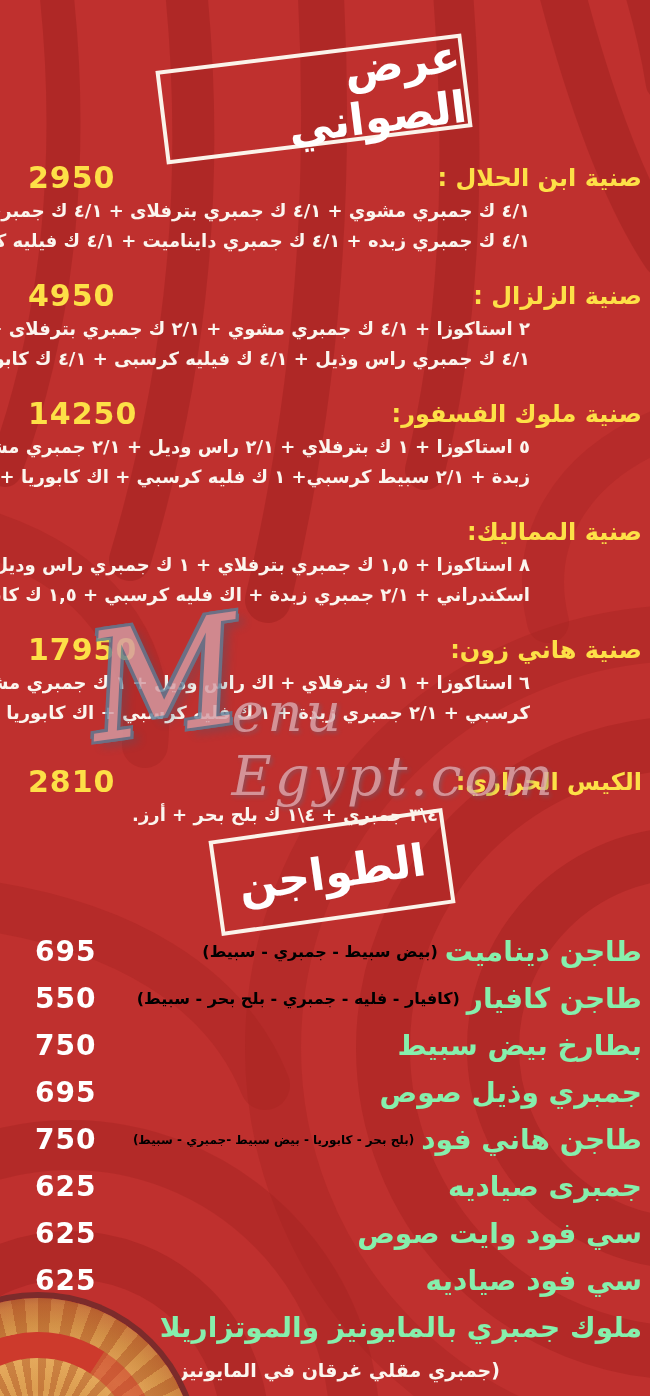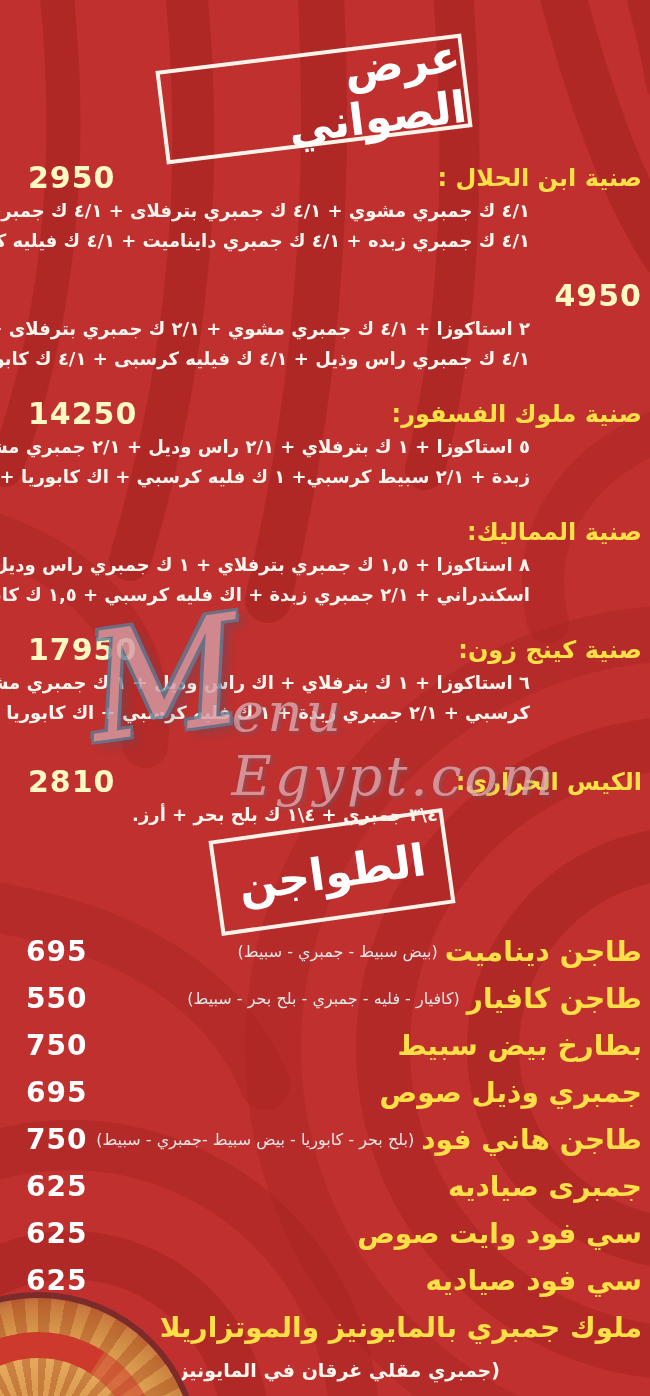--- a/index.html
+++ b/index.html
@@ -25,38 +25,38 @@
   .box2{left:214px;top:824px;width:228px;height:88px;transform:rotate(-8deg);font-size:44px;}
 
   
   .tray-list{position:absolute;top:158px;left:0;right:0;z-index:2;}
   .titem{margin-bottom:22px;}
   .thead{
     display:flex;justify-content:space-between;align-items:center;
     padding:0 8px 0 28px;line-height:40px;
   }
   .iname{color:#fde047;font-size:24px;font-weight:700;}
-  .iprice{color:#fef9c3;font-size:30px;font-weight:700;letter-spacing:1px;direction:ltr;}
+  .iprice{color:#fde047;font-size:30px;font-weight:700;letter-spacing:1px;direction:ltr;}
   .idesc{
     margin:0 120px 4px 40px;
     color:#fbf5ee;font-size:18px;font-weight:700;
     line-height:26px;text-align:center;white-space:nowrap;
   }
 
   
   .tagine-list{position:absolute;top:928px;left:0;right:0;z-index:2;}
   .trow{
     height:47px;display:flex;justify-content:space-between;align-items:center;
     padding:0 8px 0 26px;
   }
   .tname-wrap{display:flex;align-items:center;gap:7px;}
-  .tname{color:#fde047;font-size:28px;font-weight:700;white-space:nowrap;}
-  .tnote{color:#e5e5e5;font-size:16px;font-weight:400;white-space:nowrap;}
-  .tnote-sm{font-size:16px;}
-  .tprice{color:#ffffff;font-size:28px;font-weight:700;letter-spacing:1px;direction:ltr;}
+  .tname{color:#86efac;font-size:28px;font-weight:700;white-space:nowrap;}
+  .tnote{color:#000000;font-size:16px;font-weight:700;white-space:nowrap;}
+  .tnote-sm{font-size:12px;}
+  .tprice{color:#ffffff;font-size:28px;font-weight:700;letter-spacing:1px;direction:ltr;margin-left:9px;}
   .trow-desc{
     margin:6px 150px 0 100px;
     color:#fbf5ee;font-size:19px;font-weight:700;
     text-align:center;white-space:nowrap;line-height:26px;
   }
 
   
   .wm{
     position:absolute;top:604px;left:88px;
     display:flex;align-items:baseline;direction:ltr;
@@ -127,20 +127,21 @@
       <div class="thead">
         <span class="iname">صنية ابن الحلال :</span>
         <span class="iprice">2950</span>
       </div>
       <div class="idesc">٤/١ ك جمبري مشوي + ٤/١ ك جمبري بترفلاى + ٤/١ ك جمبري راس وذيل</div>
       <div class="idesc">٤/١ ك جمبري زبده + ٤/١ ك جمبري دايناميت + ٤/١ ك فيليه كرسبى + أرز</div>
     </div>
 
     <div class="titem">
       <div class="thead">
+        <span class="iname">صنية الزلزال :</span>
         <span class="iprice">4950</span>
       </div>
       <div class="idesc">٢ استاكوزا + ٤/١ ك جمبري مشوي + ٢/١ ك جمبري بترفلاى + ٤/١ ك بلح البحر</div>
       <div class="idesc">٤/١ ك جمبري راس وذيل + ٤/١ ك فيليه كرسبى + ٤/١ ك كابوريا + أرز</div>
     </div>
 
     <div class="titem">
       <div class="thead">
         <span class="iname">صنية ملوك الفسفور:</span>
         <span class="iprice">14250</span>
@@ -152,21 +153,21 @@
     <div class="titem">
       <div class="thead">
         <span class="iname">صنية المماليك:</span>
       </div>
       <div class="idesc">٨ استاكوزا + ١,٥ ك جمبري بترفلاي + ١ ك جمبري راس وديل كرسبي + ١ ك جمبري</div>
       <div class="idesc">اسكندراني + ٢/١ جمبري زبدة + اك فليه كرسبي + ١,٥ ك كابوريا إسكندراني + أرز.</div>
     </div>
 
     <div class="titem">
       <div class="thead">
-        <span class="iname">صنية كينج زون:</span>
+        <span class="iname">صنية هاني زون:</span>
         <span class="iprice">17950</span>
       </div>
       <div class="idesc">٦ استاكوزا + ١ ك بترفلاي + اك راس وديل + ١ ك جمبري مشوي + ١ ك سبيط</div>
       <div class="idesc">كرسبي + ٢/١ جمبري زبدة + ١ ك فليه كرسبي + اك كابوريا + ١ ك بلح بحر + أرز .</div>
     </div>
 
     <div class="titem" style="margin-top:36px;">
       <div class="thead">
         <span class="iname">الكيس الحراري:</span>
         <span class="iprice">2810</span>

